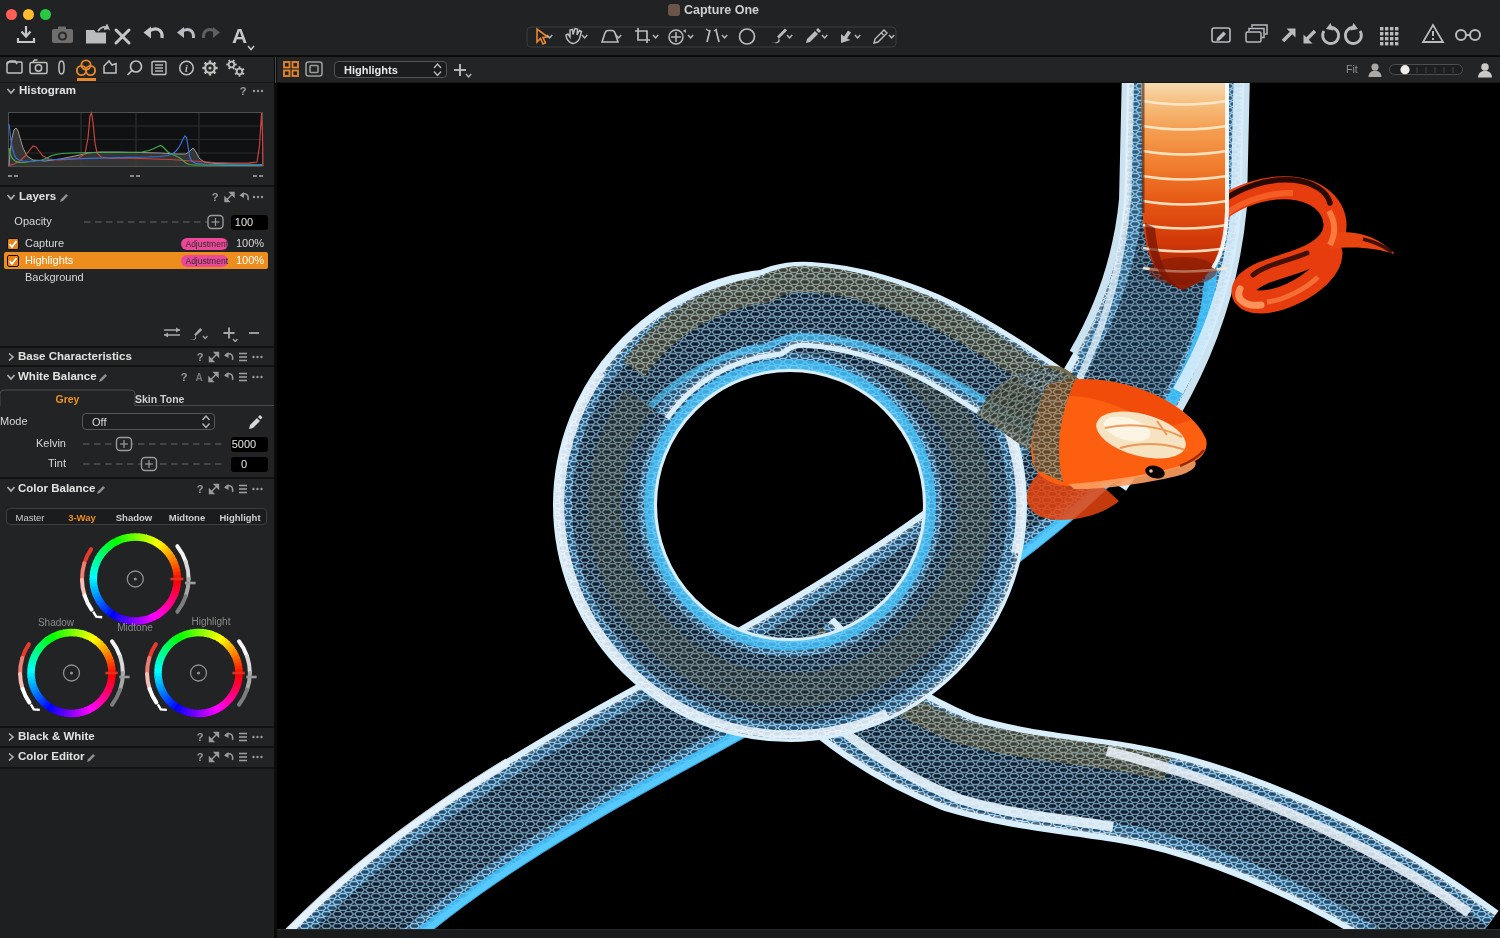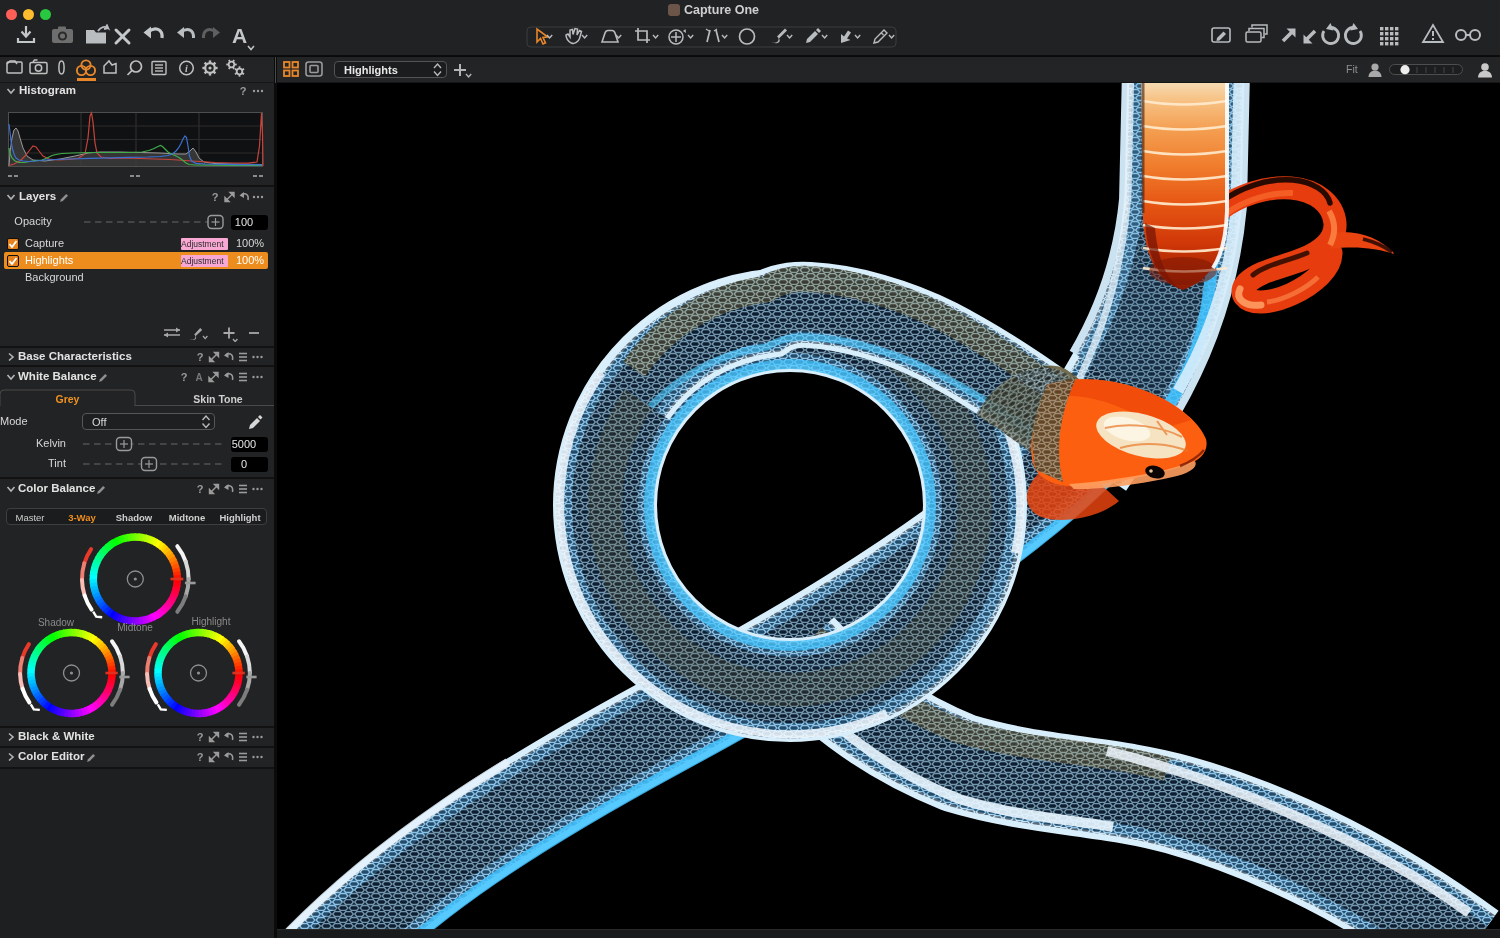--- a/index.html
+++ b/index.html
@@ -1,20 +1,20 @@
 <!DOCTYPE html>
 <html><head><meta charset="utf-8"><style>
 *{margin:0;padding:0;box-sizing:border-box}
 html,body{width:1500px;height:938px;overflow:hidden;background:#000;font-family:"Liberation Sans",sans-serif}
 #app{position:absolute;width:1500px;height:938px;background:#0a0a0a}
 .abs{position:absolute}
 .lbl{position:absolute;font-size:11px;color:#d8d8d8}
 .valbox{position:absolute;width:37px;height:15px;background:#000;border-radius:3px;color:#e4e4e4;font-size:11px;text-align:center;padding-right:11px;line-height:15px}
 .hdrtext{position:absolute;font-size:11.5px;color:#e2e2e2;font-weight:700}
-.pill{position:absolute;width:47px;height:12px;background:#f9a8d4;border-radius:1px;color:#2e2e2e;font-size:8.5px;text-align:left;line-height:12px}
+.pill{position:absolute;width:47px;height:12px;background:#ec4899;border-radius:6px;color:#2e2e2e;font-size:8.5px;text-align:right;line-height:12px}
 </style></head>
 <body>
 <div id="app">
 <div class="abs" style="left:0;top:0;width:1500px;height:56px;background:#212223;border-bottom:1px solid #0c0c0c"></div>
     <div class="abs" style="left:5.5px;top:8.5px;width:11px;height:11px;border-radius:6px;background:#ff5f57"></div>
     <div class="abs" style="left:22.5px;top:8.5px;width:11px;height:11px;border-radius:6px;background:#febc2e"></div>
     <div class="abs" style="left:39.5px;top:8.5px;width:11px;height:11px;border-radius:6px;background:#28c840"></div>
     <div class="abs" style="left:668px;top:4px;width:12px;height:12px;border-radius:3px;background:#6b5548"></div>
     <div class="abs" style="left:684px;top:3px;font-size:12.5px;color:#cfcfcf;font-weight:700">Capture One</div>
     <svg class="abs" style="left:0;top:22px" width="270" height="34">
@@ -400,21 +400,21 @@
         <circle cx="253.5" cy="9" r="1.2"></circle>
         <circle cx="257.5" cy="9" r="1.2"></circle>
         <circle cx="261.5" cy="9" r="1.2"></circle>
       </g>
     </svg>
     <svg class="abs" style="left:0;top:388px" width="274" height="20">
       <path d="M0 18 L0 6 Q0 2 4 2 L131 2 Q135 2 135 6 L135 18" fill="none" stroke="#4a4a4a"></path>
       <line x1="135" y1="17.5" x2="274" y2="17.5" stroke="#4a4a4a"></line>
     </svg>
     <div class="abs lbl" style="left:0;top:393px;width:135px;text-align:center;color:#ef9221;font-weight:700;font-size:10.5px">Grey</div>
-    <div class="abs lbl" style="left:135px;top:393px;width:166px;text-align:center;color:#cfcfcf;font-weight:700;font-size:10.5px">Skin Tone</div>
+    <div class="abs lbl" style="left:135px;top:393px;width:166px;text-align:left;color:#cfcfcf;font-weight:700;font-size:10.5px">Skin Tone</div>
     <div class="lbl" style="left:0;top:415px;width:66px;text-align:left">Mode</div>
     <div class="abs" style="left:82px;top:413px;width:133px;height:17px;background:#1e1f20;border:1px solid #565656;border-radius:4px"></div>
     <div class="lbl" style="left:92px;top:415.5px">Off</div>
     <svg class="abs" style="left:198px;top:413px" width="16" height="17">
       <path d="M4.5 7 l3.5-4 3.5 4 M4.5 10.5 l3.5 4 3.5-4" fill="none" stroke="#b9b9b9" stroke-width="1.4"></path>
     </svg>
     <svg class="abs" style="left:246px;top:412px" width="20" height="20">
       <path d="M3 17 l1-4 7-7 3 3 -7 7z" fill="#d8d8d8"></path>
       <path d="M12 5 l2-2 2.5 2.5 -2 2z" fill="#d8d8d8"></path>
     </svg>

